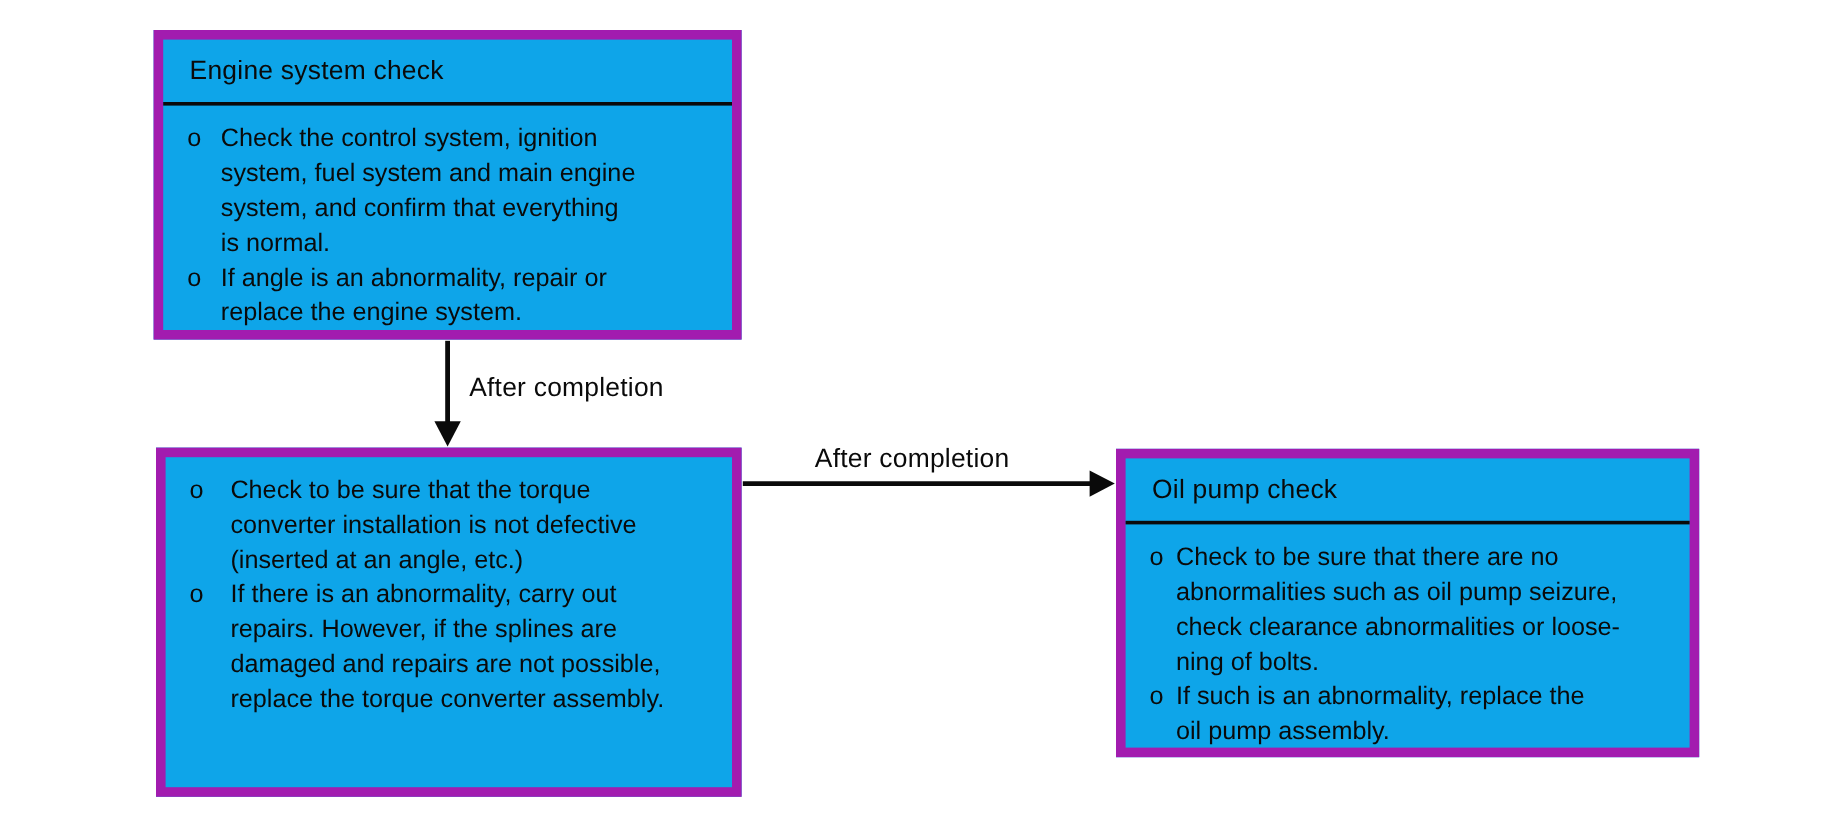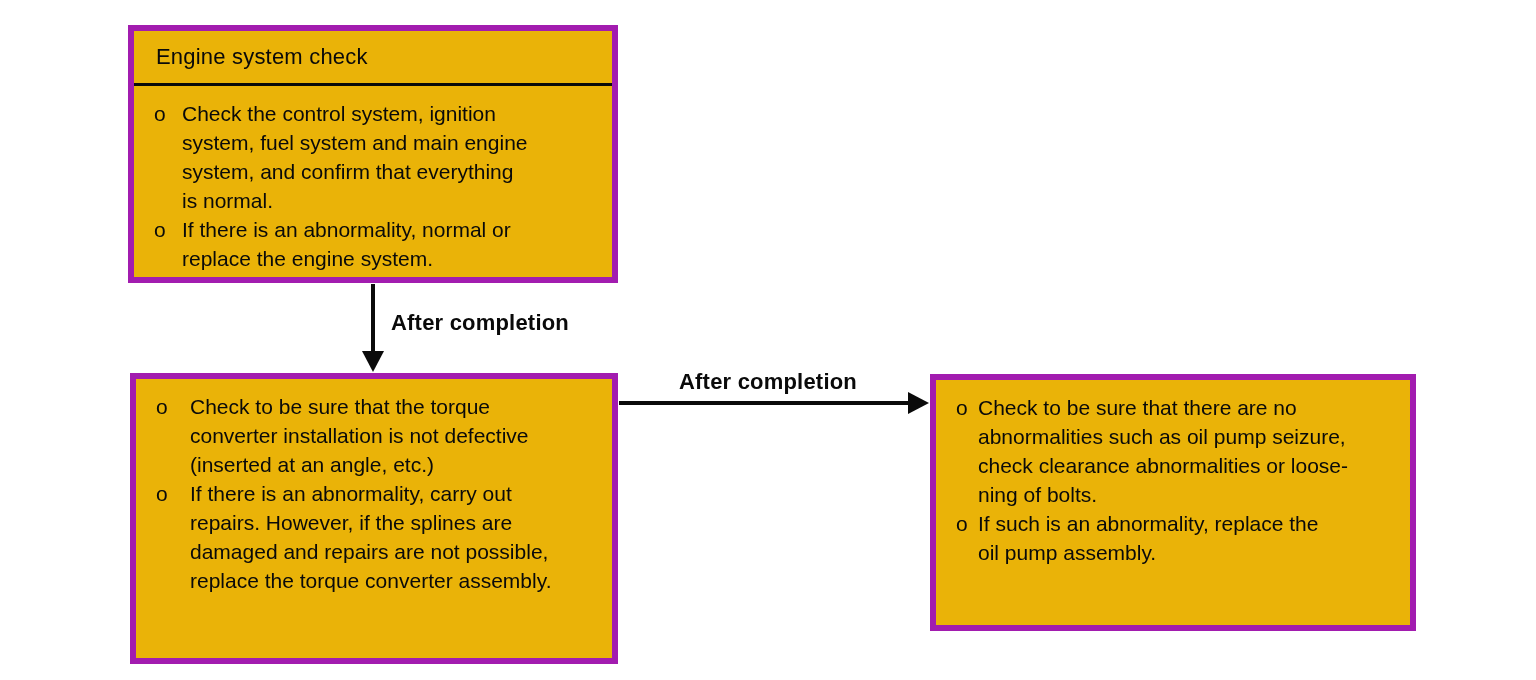--- a/index.html
+++ b/index.html
@@ -11,22 +11,22 @@
     position: relative;
     width: 1536px;
     height: 680px;
     background: #ffffff;
     font-family: "Liberation Sans", "DejaVu Sans", sans-serif;
     color: #0a0a0a;
     overflow: hidden;
   }
   .node {
     position: absolute;
-    border: 6px solid #a21caf;
-    background: #eab308;
+    border: 8px solid #a21caf;
+    background: #0ea5e9;
     box-sizing: border-box;
   }
   .node-title {
     height: 52px;
     border-bottom: 3px solid #0a0a0a;
     display: flex;
     align-items: center;
     padding: 0 14px 0 22px;
     font-size: 22px;
     letter-spacing: 0.2px;
@@ -45,21 +45,21 @@
   }
   .check-item .text {
     flex: 1 1 auto;
     white-space: pre-line;
   }
   .node2 .check-item .marker { flex-basis: 34px; }
   .node3 .check-item .marker { flex-basis: 22px; }
   .edge-label {
     position: absolute;
     font-size: 22px;
-    font-weight: 700;
+    font-weight: 400;
     letter-spacing: 0.2px;
     white-space: nowrap;
   }
   .edges-svg {
     position: absolute;
     left: 0;
     top: 0;
     width: 1536px;
     height: 680px;
     pointer-events: none;
@@ -88,21 +88,21 @@
     <div class="node-body">
       <div class="check-item">
         <span class="marker">o</span>
         <span class="text">Check the control system, ignition
 system, fuel system and main engine
 system, and confirm that everything
 is normal.</span>
       </div>
       <div class="check-item">
         <span class="marker">o</span>
-        <span class="text">If there is an abnormality, normal or
+        <span class="text">If angle is an abnormality, repair or
 replace the engine system.</span>
       </div>
     </div>
   </div>
 
   <div class="node node2" style="left:130px; top:373px; width:488px; height:291px;">
     <div class="node-body">
       <div class="check-item">
         <span class="marker">o</span>
         <span class="text">Check to be sure that the torque
@@ -113,20 +113,21 @@
         <span class="marker">o</span>
         <span class="text">If there is an abnormality, carry out
 repairs. However, if the splines are
 damaged and repairs are not possible,
 replace the torque converter assembly.</span>
       </div>
     </div>
   </div>
 
   <div class="node node3" style="left:930px; top:374px; width:486px; height:257px;">
+    <div class="node-title">Oil pump check</div>
     <div class="node-body">
       <div class="check-item">
         <span class="marker">o</span>
         <span class="text">Check to be sure that there are no
 abnormalities such as oil pump seizure,
 check clearance abnormalities or loose-
 ning of bolts.</span>
       </div>
       <div class="check-item">
         <span class="marker">o</span>

